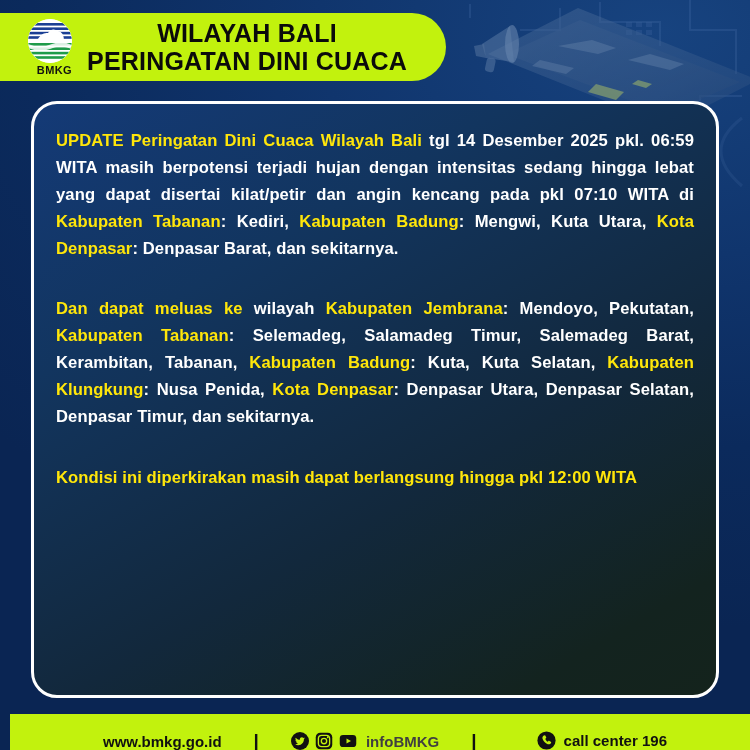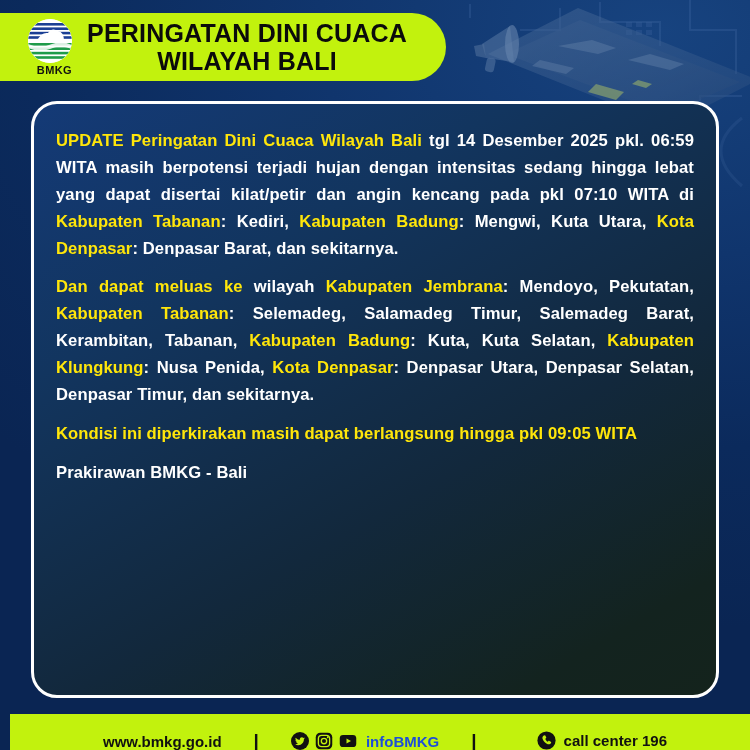--- a/index.html
+++ b/index.html
@@ -54,36 +54,36 @@
   }
   .panel p{
     color:#ffffff;
     font-size:16.6px;
     font-weight:bold;
     line-height:1.62;
     text-align:justify;
     text-justify:inter-word;
     letter-spacing:.1px;
   }
-  .panel p + p{ margin-top:12px; }
+  .panel p + p{ margin-top:34px; }
   .hl{ color:#ffe60a; }
   .p-last{ text-align:left; }
 
   
   .footer{
     position:absolute; left:10px; bottom:0; width:750px; height:36px;
     background:#c2f20d;
     display:flex; align-items:flex-end; justify-content:center; gap:16px;
     z-index:6;
   }
   .f-site{ font-size:15px; font-weight:bold; color:#111; }
   .f-sep{ font-size:19px; color:#111; font-weight:bold; margin:0 16px; line-height:1; }
   .f-social{ display:flex; align-items:center; gap:6px; }
   .f-social .ic{ width:18px; height:18px; display:block; }
-  .f-handle{ font-size:15px; font-weight:bold; color:#1d4ed8; margin-left:3px; }
+  .f-handle{ font-size:15px; font-weight:bold; color:#404040; margin-left:3px; }
   .f-call{ display:flex; align-items:center; gap:8px; margin-left:28px;margin-top:24px; }
   .f-call .ic{ width:19px; height:19px; display:block; }
   .f-calltext{ font-size:15px; font-weight:bold; color:#111; }
 </style>
 </head>
 <body>
 
 <div class="backdrop"></div>
 
 <svg class="deco" width="750" height="750" viewBox="0 0 750 750">
@@ -174,32 +174,31 @@
             <rect x="0" y="32.8" width="44" height="2.6"></rect>
             <rect x="0" y="37.2" width="44" height="2.6"></rect>
           </g>
           <path d="M0 25 q12 5 24 0 q10 -4 20 1 l0 4 q-12 -5 -22 0 q-10 4 -22 -1 z" fill="#ffffff" opacity=".85"></path>
         </g>
       </svg>
     </div>
     <div class="logo-text">BMKG</div>
   </div>
   <div class="title-lines">
+    <div>WILAYAH BALI</div>
     <div>PERINGATAN DINI CUACA</div>
-    <div>WILAYAH BALI</div>
   </div>
 </div>
 
 <div class="panel">
   <p><span class="hl">UPDATE Peringatan Dini Cuaca Wilayah Bali</span><span> tgl 14 Desember 2025 pkl. 06:59 WITA masih berpotensi terjadi hujan dengan intensitas sedang hingga lebat yang dapat disertai kilat/petir dan angin kencang pada pkl 07:10 WITA di </span><span class="hl">Kabupaten Tabanan</span><span>: Kediri, </span><span class="hl">Kabupaten Badung</span><span>: Mengwi, Kuta Utara, </span><span class="hl">Kota Denpasar</span><span>: Denpasar Barat, dan sekitarnya.</span></p>
   <p><span class="hl">Dan dapat meluas ke</span><span> wilayah </span><span class="hl">Kabupaten Jembrana</span><span>: Mendoyo, Pekutatan, </span><span class="hl">Kabupaten Tabanan</span><span>: Selemadeg, Salamadeg Timur, Salemadeg Barat, Kerambitan, Tabanan, </span><span class="hl">Kabupaten Badung</span><span>: Kuta, Kuta Selatan, </span><span class="hl">Kabupaten Klungkung</span><span>: Nusa Penida, </span><span class="hl">Kota Denpasar</span><span>: Denpasar Utara, Denpasar Selatan, Denpasar Timur, dan sekitarnya.</span></p>
   <p class="p-last">
-    <span class="hl">Kondisi ini diperkirakan masih dapat berlangsung hingga pkl 09:05 WITA</span>
+    <span class="hl">Kondisi ini diperkirakan masih dapat berlangsung hingga pkl 12:00 WITA</span>
   </p>
-  <p class="p-last">Prakirawan BMKG - Bali</p>
 </div>
 
 <div class="footer">
   <span class="f-site">www.bmkg.go.id</span>
   <span class="f-sep">|</span>
 
   <span class="f-social">
     <span>
       <svg class="ic" viewBox="0 0 24 24">
           <circle cx="12" cy="12" r="12" fill="#111"></circle>

